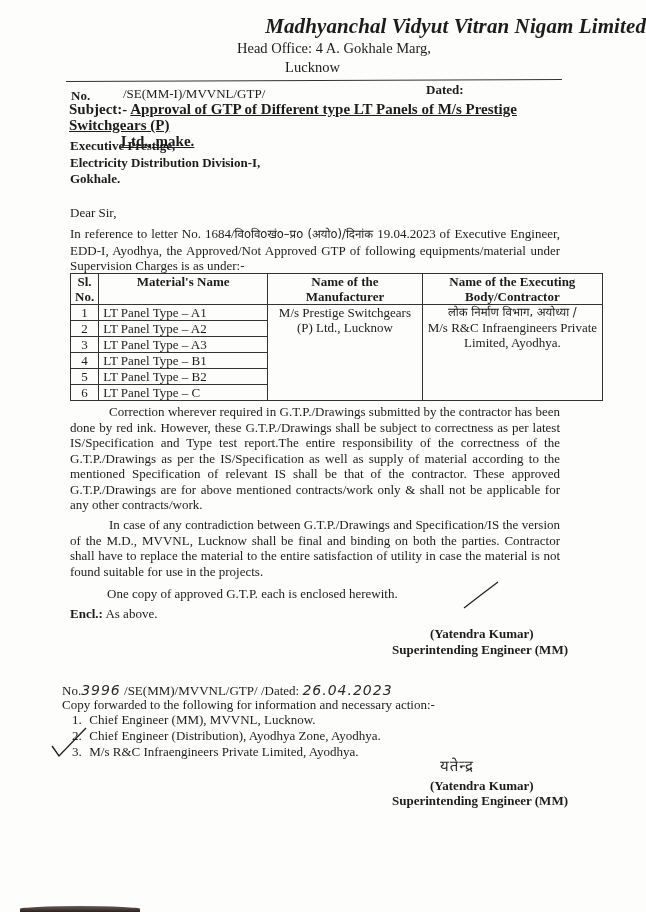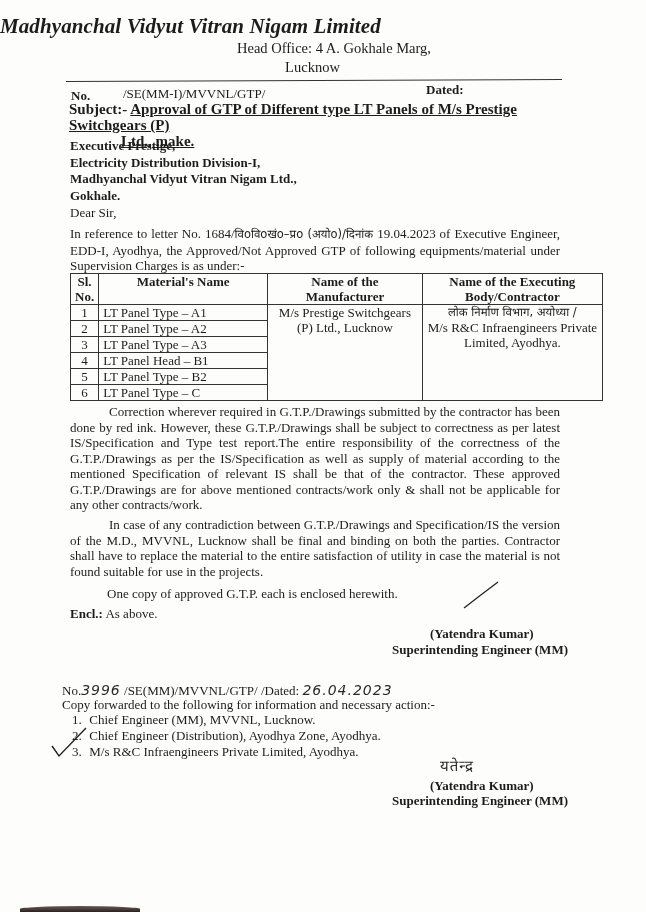--- a/index.html
+++ b/index.html
@@ -1,21 +1,21 @@
 <!DOCTYPE html>
 <html><head>
   <meta charset="utf-8">
   <style>
     html, body { margin: 0; padding: 0; }
     body {
       width: 646px; height: 912px; background: #fdfdfc; position: relative; overflow: hidden;
       font-family: "Liberation Serif", "DejaVu Serif", serif; color: #1c1c1c;
     }
     .abs { position: absolute; }
-    .title { left: 0; width: 646px; top: 14px; text-align: left; font-size: 21px; font-weight: bold; font-style: italic; letter-spacing: 0.1px; }
+    .title { left: 0; width: 646px; top: 14px; text-align: right; font-size: 21px; font-weight: bold; font-style: italic; letter-spacing: 0.1px; }
     .hoff { left: 0; width: 646px; top: 40px; text-align: center; font-size: 14.5px; padding-left: 11px; }
     .hcity { left: 0; width: 625px; top: 59px; text-align: center; font-size: 14.5px; }
     .rule { left: 66px; width: 496px; top: 80px; height: 0; border-top: 1.3px solid #333; transform: rotate(-0.25deg); }
     .no-label { left: 71px; top: 88px; font-size: 13px; font-weight: bold; }
     .no-ref { left: 123px; top: 86px; font-size: 13px; }
     .dated { left: 426px; top: 82px; font-size: 13px; font-weight: bold; text-align: center; }
     .subject { left: 69px; top: 101px; font-size: 15px; font-weight: bold; width: 520px; line-height: 16px; }
     .subject .u { text-decoration: underline; }
     .subject .l2 { display: block; padding-left: 52px; }
     .addr { left: 70px; top: 138px; font-size: 13px; font-weight: bold; line-height: 16.5px; }
@@ -63,21 +63,20 @@
 
 <div class="abs subject">
   <span>Subject:-</span>
   <span class="u">Approval of GTP of Different type LT Panels of M/s Prestige Switchgears (P)</span>
   <span class="l2"><span class="u">Ltd., make.</span></span>
 </div>
 
 <div class="abs addr">
   <div>Executive Prestige,</div>
   <div>Electricity Distribution Division-I,</div>
-  <div>Madhyanchal Vidyut Vitran Nigam Ltd.,</div>
   <div>Gokhale.</div>
 </div>
 
 <div class="abs salutation">Dear Sir,</div>
 
 <div class="abs para p1">
   <span>In reference to letter No. 1684/</span><span class="hindi">विoविoखंo–प्रo (अयोo)/दिनांक</span><span> 19.04.2023 of Executive Engineer, EDD-I, Ayodhya, the Approved/Not Approved GTP of following equipments/material under Supervision Charges is as under:-</span>
 </div>
 
 <table class="mat">
@@ -102,21 +101,21 @@
     <tr>
       <td class="sl">2</td>
       <td class="mtx">LT Panel Type – A2</td>
     </tr>
     <tr>
       <td class="sl">3</td>
       <td class="mtx">LT Panel Type – A3</td>
     </tr>
     <tr>
       <td class="sl">4</td>
-      <td class="mtx">LT Panel Head – B1</td>
+      <td class="mtx">LT Panel Type – B1</td>
     </tr>
     <tr>
       <td class="sl">5</td>
       <td class="mtx">LT Panel Type – B2</td>
     </tr>
     <tr>
       <td class="sl">6</td>
       <td class="mtx">LT Panel Type – C</td>
     </tr>
   </tbody>

